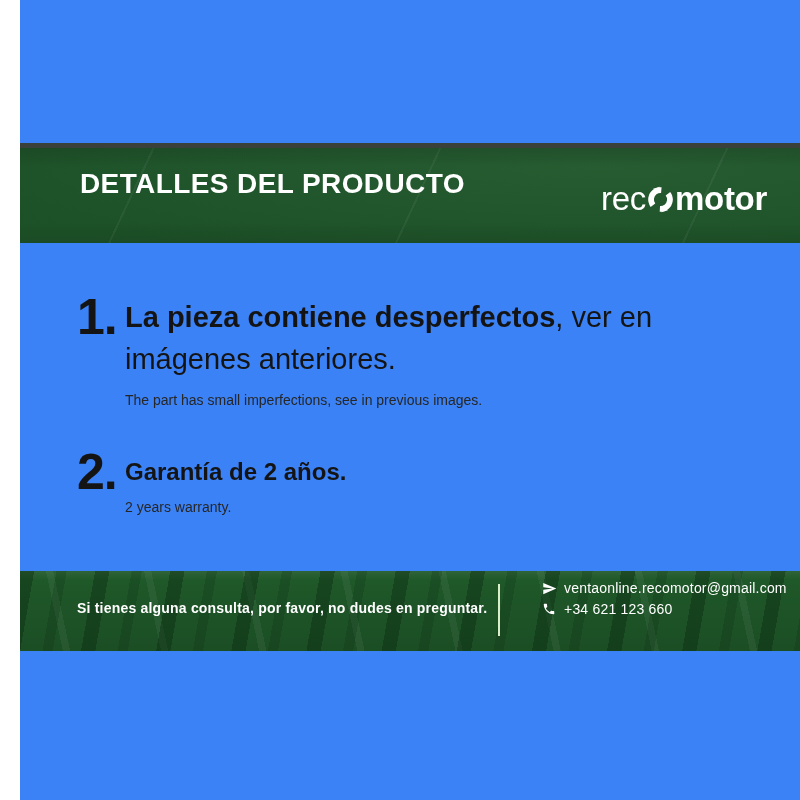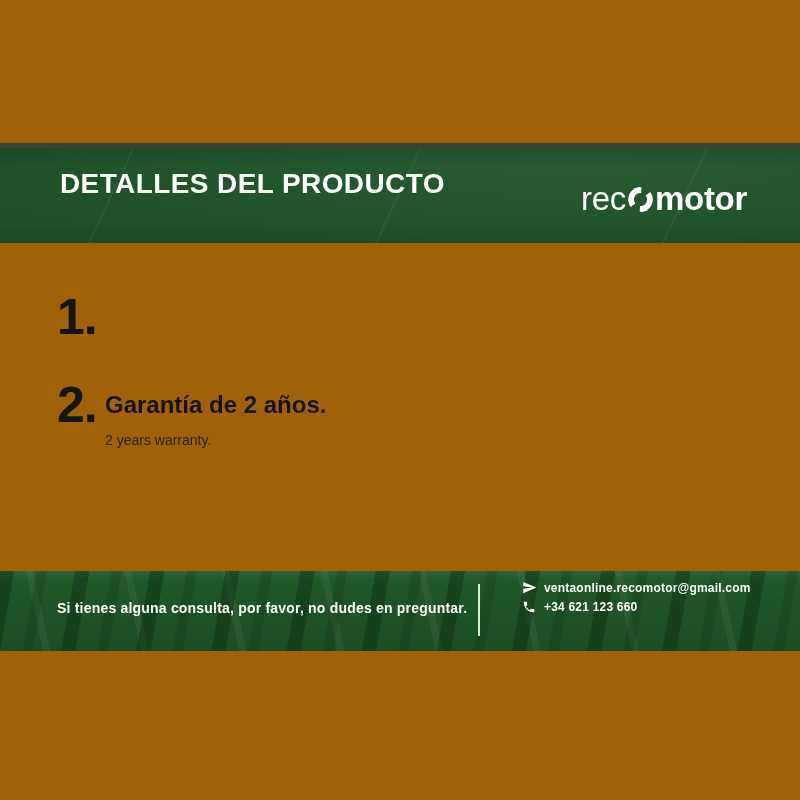--- a/index.html
+++ b/index.html
@@ -1,21 +1,21 @@
 <!DOCTYPE html>
 <html style="--header_green: #1e5529; --footer_green: #1f5829; --subtitle_green: #93cb80; --edge_top: #39413a; --edge_bottom: #424641; --divider: #d9eec9; --text_dark: #141414; --caption_gray: #262626;"><head>
 <meta charset="utf-8">
 <style>
   html,body{margin:0;padding:0;}
   body{
     width:800px;height:800px;background:#ffffff;
     font-family:"Liberation Sans","DejaVu Sans",sans-serif;
     position:relative;overflow:hidden;
   }
-  .canvas{position:absolute;inset:0;background:#a16207;}
+  .canvas{position:absolute;inset:0;background:#3b82f6;margin-left:20px;}
 
   
   .edge-top{
     position:absolute;left:0;top:143px;width:800px;height:5px;
     background:var(--edge_top);
   }
   .header-band{
     position:absolute;left:0;top:148px;width:800px;height:95px;
     background-color:var(--header_green);
     background-image:
@@ -78,21 +78,21 @@
     line-height:1.2;white-space:nowrap;
   }
   .footer-divider{
     position:absolute;left:478px;top:584px;width:2px;height:52px;
     background:var(--divider);
   }
   .contact{position:absolute;left:522px;top:580px;color:#fff;}
   .contact-heading{font-size:12.5px;font-weight:bold;letter-spacing:.2px;margin-bottom:8px;}
   .contact-row{display:flex;align-items:center;margin-bottom:5px;}
   .contact-icon{flex:0 0 22px;display:flex;align-items:center;}
-  .contact-text{font-size:12px;font-weight:bold;letter-spacing:.2px;}
+  .contact-text{font-size:14px;font-weight:normal;letter-spacing:.2px;}
 </style>
 </head>
 <body>
 
 <div class="canvas">
 
   <div class="edge-top"></div>
   <div class="header-band">
     <div class="header-title">DETALLES DEL PRODUCTO</div>
     <div class="logo">
@@ -105,20 +105,27 @@
         </svg>
       </span>
       <span class="motor">motor</span>
     </div>
   </div>
 
   <div class="content">
 
     <div class="item item1">
       <div class="item-num">1.</div>
+      <div class="item-body">
+        <div class="item-title">
+          <span class="b">La pieza contiene desperfectos</span><span class="r">, ver en
+imágenes anteriores.</span>
+        </div>
+        <div class="item-caption">The part has small imperfections, see in previous images.</div>
+      </div>
     </div>
 
     <div class="item item2">
       <div class="item-num">2.</div>
       <div class="item-body">
         <div class="item-title">
           <span class="b">Garantía de 2 años.</span><span class="r"></span>
         </div>
         <div class="item-caption">2 years warranty.</div>
       </div>

